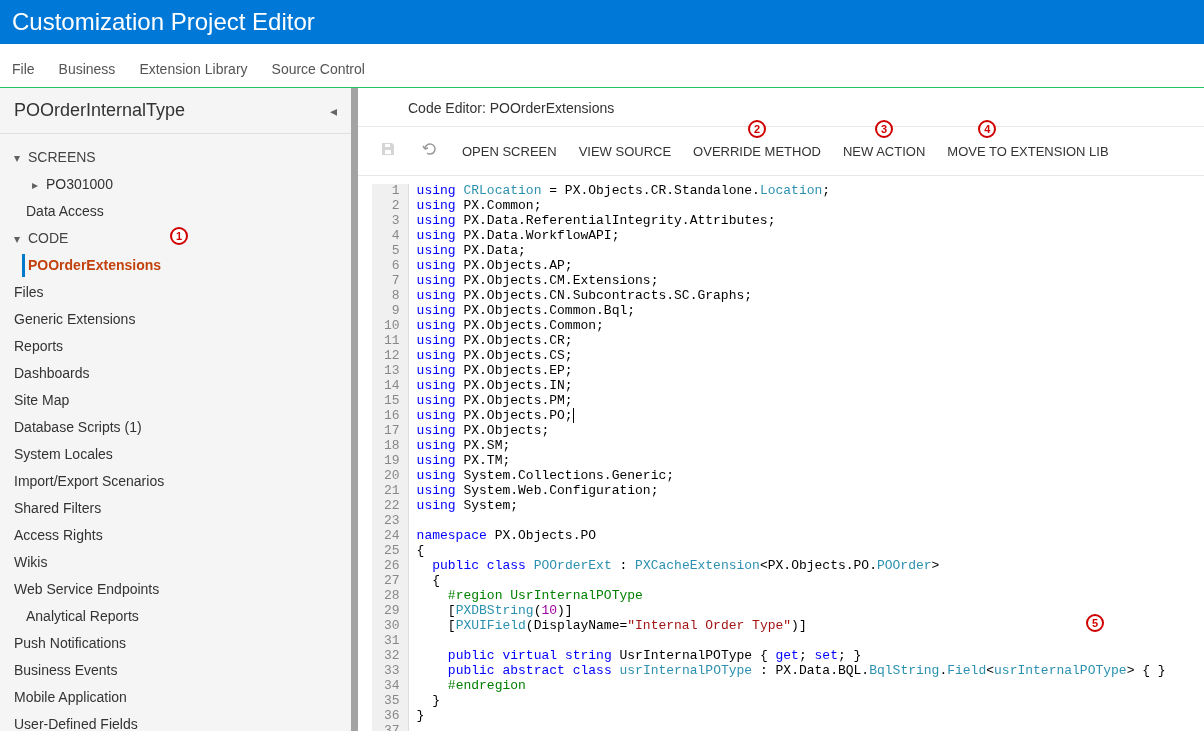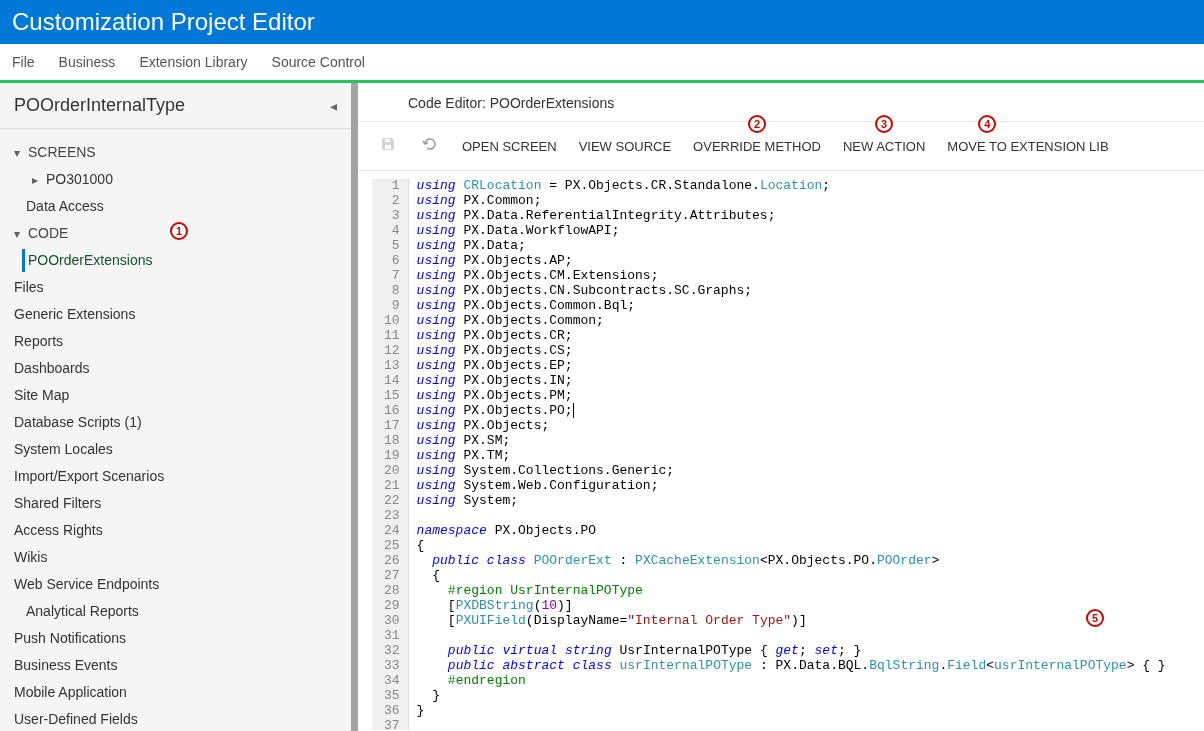--- a/index.html
+++ b/index.html
@@ -20,21 +20,22 @@
       background: #0078d7;
       color: #fff;
       padding: 8px 12px;
       font-size: 24px;
       font-weight: 400;
     }
     .menubar {
       padding: 10px 12px;
       display: flex;
       gap: 24px;
-      border-bottom: 3px solid #22c55e;
+      border-bottom: 1px solid #22c55e;
+      margin-top: 7px;
     }
     .menubar a {
       color: #555;
       font-size: 14px;
       text-decoration: none;
       cursor: pointer;
     }
     .layout {
       display: flex;
       height: calc(100% - 76px);
@@ -83,22 +84,22 @@
       color: #606060;
       margin-right: 2px;
     }
     .tree-child {
       padding-left: 32px;
     }
     .tree-child2 {
       padding-left: 28px;
     }
     .tree-item.active {
-      color: #14532d;
-      font-weight: 400;
+      color: #c2410c;
+      font-weight: 700;
       position: relative;
     }
     .tree-item.active::before {
       content: '';
       position: absolute;
       left: 22px;
       top: 2px;
       bottom: 2px;
       width: 3px;
       background: #027ACC;
@@ -181,21 +182,21 @@
       font-family: Consolas, "Courier New", monospace;
       font-size: 13px;
       line-height: 1.15;
       padding-left: 8px;
       white-space: pre;
       color: #000;
     }
     .code div {
       height: 15px;
     }
-    .k { color: #0000FF; font-style: italic; }
+    .k { color: #0000FF; }
     .t { color: #2B91AF; }
     .s { color: #A31515; }
     .r { color: #008000; }
     .n { color: #a000a0; }
   </style>
 </head>
 <body>
 
 <div class="header">
   <span>Customization Project Editor</span>

